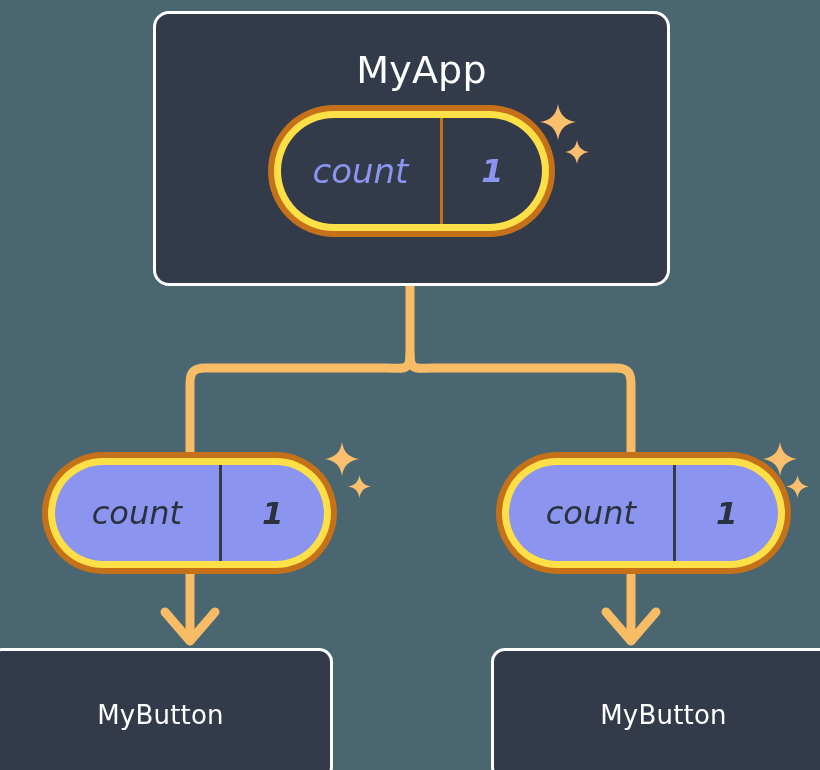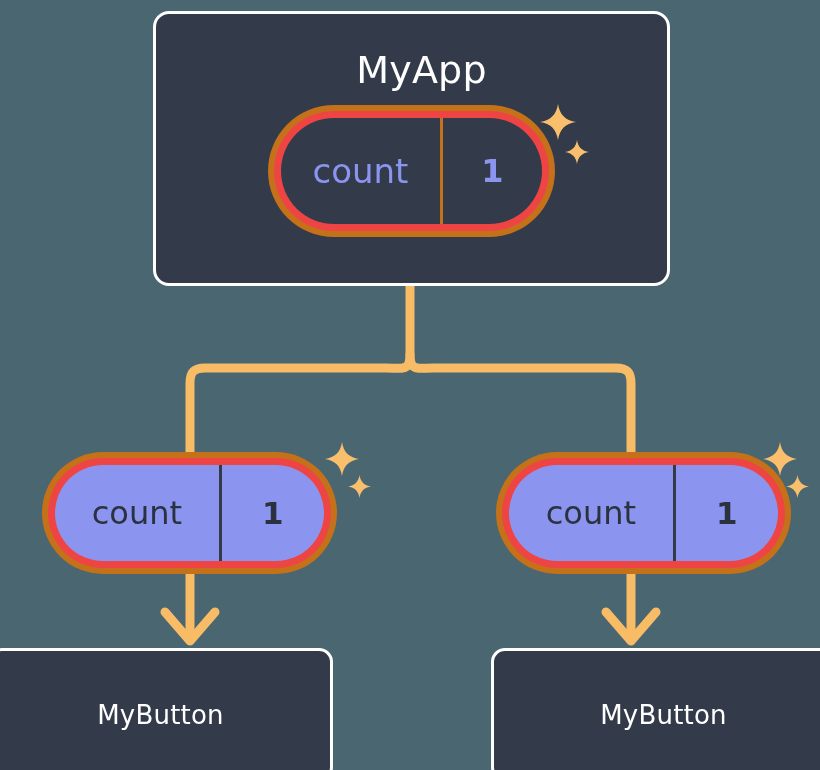--- a/index.html
+++ b/index.html
@@ -68,24 +68,25 @@
     position: absolute;
     box-sizing: border-box;
     border-radius: 999px;
     background: #c4711a;               
     padding: 6px;
     display: flex;
   }
   .pill-inner {
     flex: 1;
     border-radius: 999px;
-    background: #ef4444;               
+    background: #fde047;               
     padding: 7px;
     display: flex;
     box-sizing: border-box;
+    font-style: italic;
   }
   .pill-face {
     flex: 1;
     border-radius: 999px;
     display: flex;
     align-items: stretch;
     overflow: hidden;
     box-sizing: border-box;
   }
   .pill-key, .pill-val {

